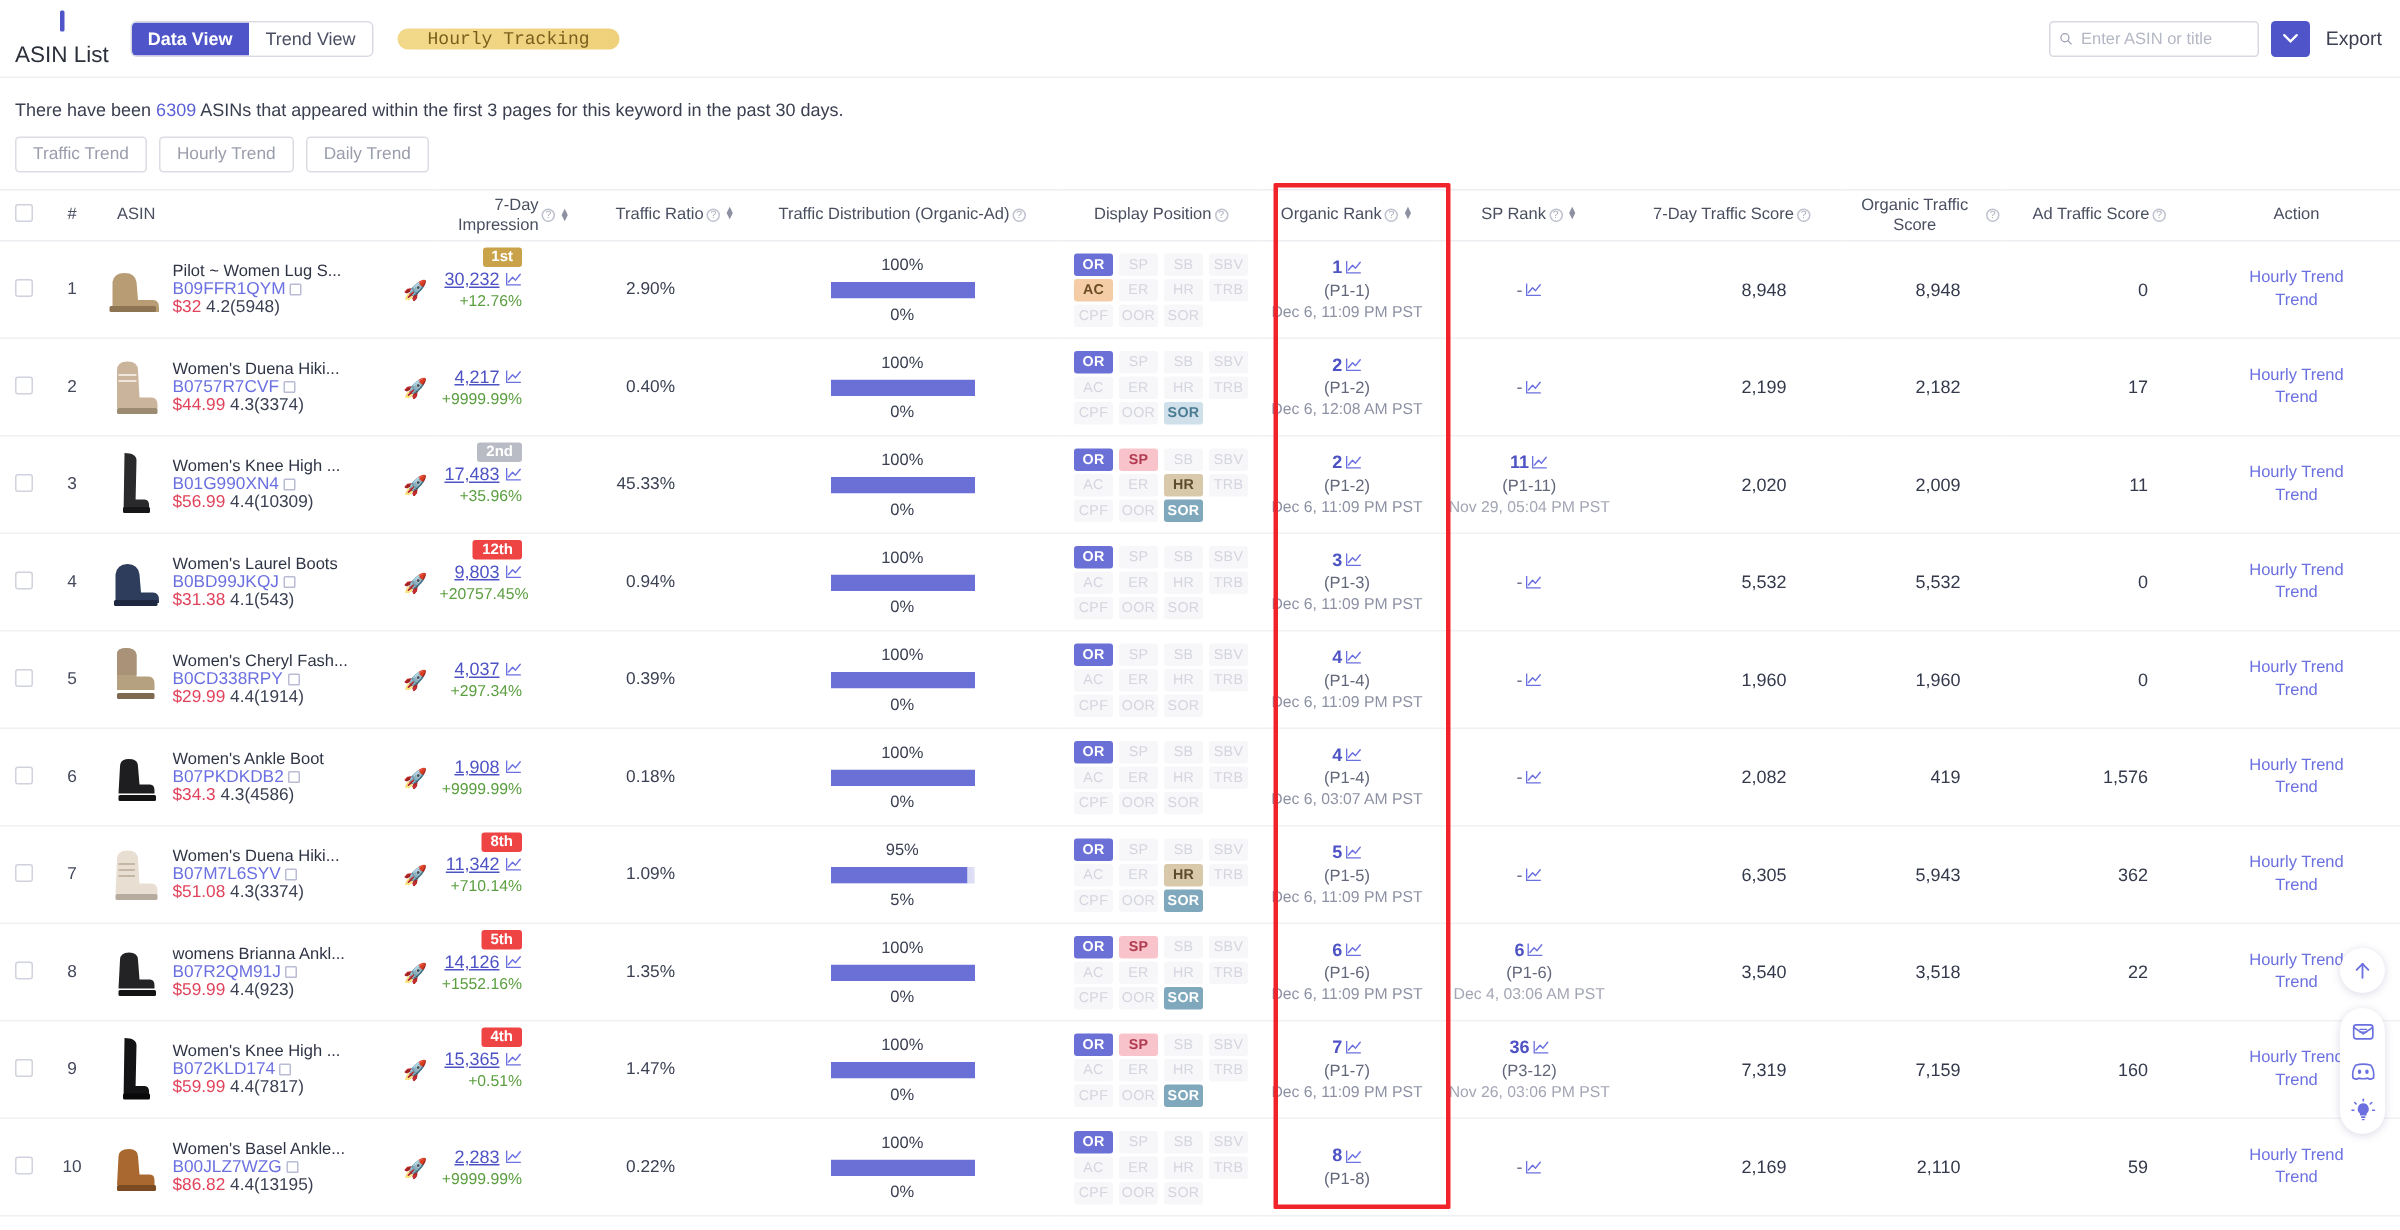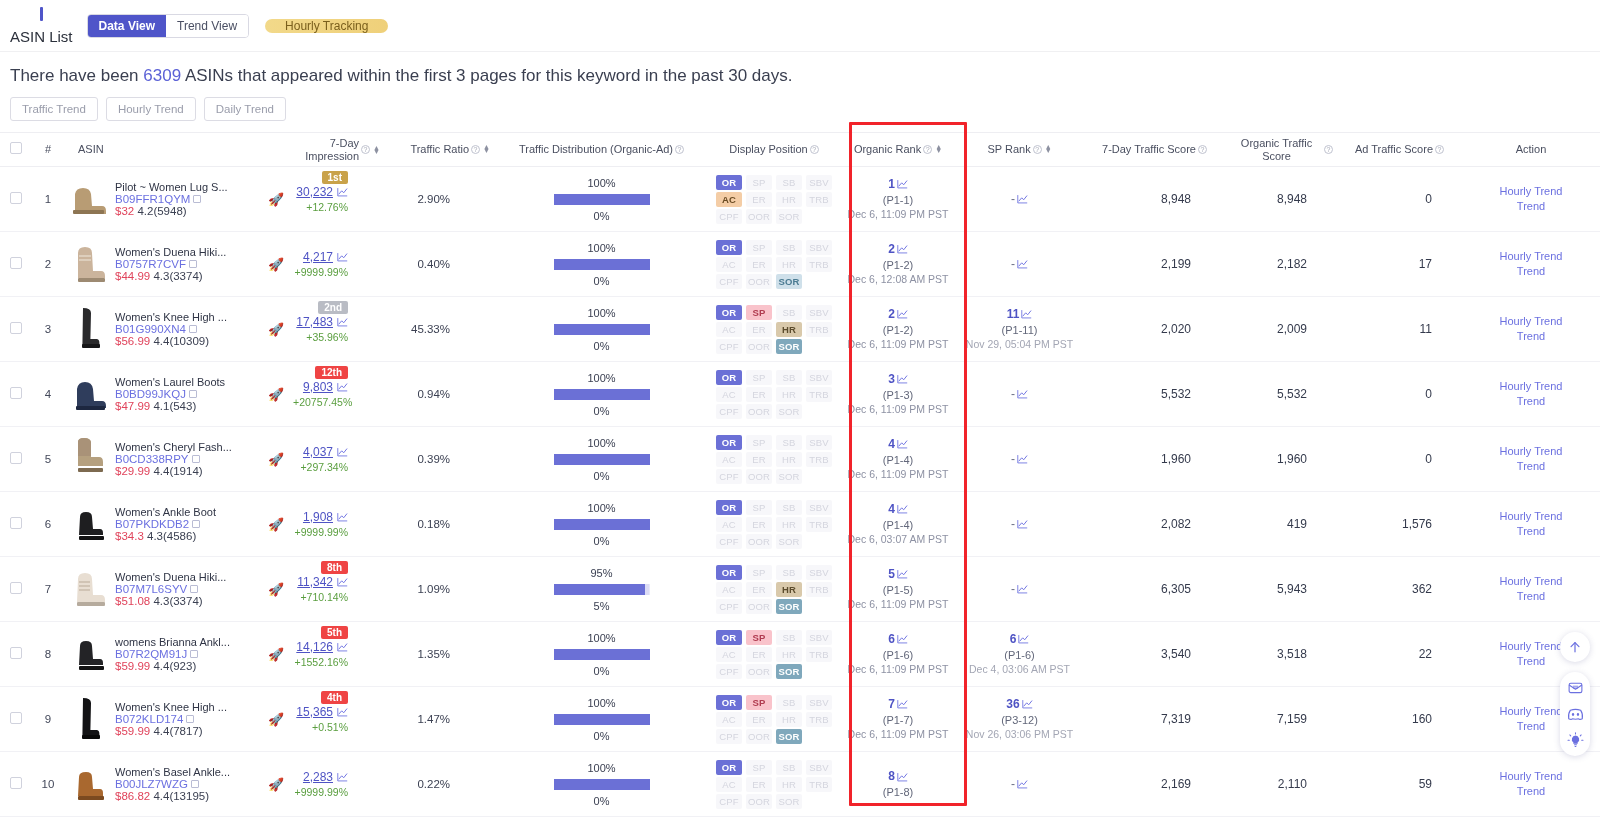--- a/index.html
+++ b/index.html
@@ -37,20 +37,21 @@
     font-size: 12px; padding: 0 11px; display: flex; align-items: center;
     background: #fff; color: #4a4f63; cursor: pointer; white-space: nowrap;
   }
   .seg-item.active { background: #4f55c9; color: #fff; font-weight: 600; }
   .pill-hourly {
     margin-left: 16px; height: 14px; padding: 0 20px;
     display: flex; align-items: center;
     background: linear-gradient(90deg,#f2d98a,#efd07a);
     color: #7a5f1c; font-size: 12px; border-radius: 12px; cursor: pointer;
     white-space: nowrap;
+    font-family: Liberation Mono, monospace;
   }
   .topbar-right {
     margin-left: auto; display: flex; align-items: center; gap: 8px;
   }
   .search-box {
     width: 140px; height: 24px; border: 1px solid #d9d9e3; border-radius: 3px;
     display: flex; align-items: center; padding: 0 6px; gap: 5px; background: #fff;
   }
   .search-box input {
     border: none; outline: none; font-size: 11px; color: #3b3f50;
@@ -58,21 +59,21 @@
   }
   .search-box input::placeholder { color: #b4b7c4; }
   .dropdown-btn {
     width: 26px; height: 24px; background: #4f55c9; border-radius: 3px;
     display: flex; align-items: center; justify-content: center; cursor: pointer;
   }
   .export-link { font-size: 13px; color: #3b3f50; cursor: pointer; padding-left: 2px; }
 
   
   .info-strip { padding: 14px 0 0 10px; }
-  .info-text { font-size: 17px; color: #3a3f50; }
+  .info-text { font-size: 12px; color: #3a3f50; }
   .info-count { color: #5b61d6; }
   .trend-btns { display: flex; gap: 8px; padding: 11px 0 11px 10px; }
   .trend-btn {
     border: 1px solid #dcdce4; border-radius: 3px; background: #fff;
     font-size: 11.5px; color: #9a9dab; padding: 5px 11px; cursor: pointer;
   }
 
   
   table { width: 1600px; border-collapse: collapse; table-layout: fixed; }
   thead th {
@@ -220,20 +221,35 @@
     <span>ASIN List</span>
   </div>
 
   <div class="seg">
     <div class="seg-item active">Data View</div>
     <div class="seg-item">Trend View</div>
   </div>
 
   <div class="pill-hourly">Hourly Tracking</div>
 
+  <div class="topbar-right">
+    <div class="search-box">
+      <svg width="10" height="10" viewBox="0 0 16 16">
+        <circle cx="6.5" cy="6.5" r="4.8" fill="none" stroke="#9b9eb0" stroke-width="1.5"></circle>
+        <line x1="10" y1="10" x2="14.5" y2="14.5" stroke="#9b9eb0" stroke-width="1.5"></line>
+      </svg>
+      <input type="text" placeholder="Enter ASIN or title" style="">
+    </div>
+    <div class="dropdown-btn">
+      <svg width="10" height="7" viewBox="0 0 12 8">
+        <path d="M1 1.5 L6 6.5 L11 1.5" fill="none" stroke="#fff" stroke-width="1.8" stroke-linecap="round"></path>
+      </svg>
+    </div>
+    <div class="export-link">Export</div>
+  </div>
 </div>
 
 <div class="info-strip">
   <div class="info-text">
     <span>There have been </span><span class="info-count">6309</span><span> ASINs that appeared within the first 3 pages for this keyword in the past 30 days.</span>
   </div>
 </div>
 <div class="trend-btns">
   <div class="trend-btn">Traffic Trend</div>
   <div class="trend-btn">Hourly Trend</div>
@@ -608,21 +624,21 @@
           <div class="asin-cell">
             <div class="thumb">
               <svg width="40" height="42" viewBox="0 0 40 42">
                 <path d="M9 14 q1-7 8-7 q7 0 8 7 l1 12 h8 q4 0 4 5 v2 h-29 z" fill="#2f3d5c"></path>
                 <rect x="8" y="31" width="29" height="4" rx="1" fill="#1d2740"></rect>
               </svg>
             </div>
             <div class="asin-meta">
               <div class="p-title">Women's Laurel Boots</div>
               <div class="p-asin">B0BD99JKQJ<span class="copy-ic"></span></div>
-              <div class="p-price"><span class="price">$47.99</span> <span class="rating">4.1(543)</span></div>
+              <div class="p-price"><span class="price">$31.38</span> <span class="rating">4.1(543)</span></div>
             </div>
             <div class="rocket">🚀</div>
           </div>
         </td>
         <td class="imp-cell">
           <div class="rank-badge rank-blue">12th</div>
           <div class="imp-row">
             <span class="imp-val">9,803</span>
             <svg class="chart-ic" viewBox="0 0 14 12">
               <path d="M1 1 v10 h12" fill="none" stroke="#6b70e0" stroke-width="1.1"></path>

